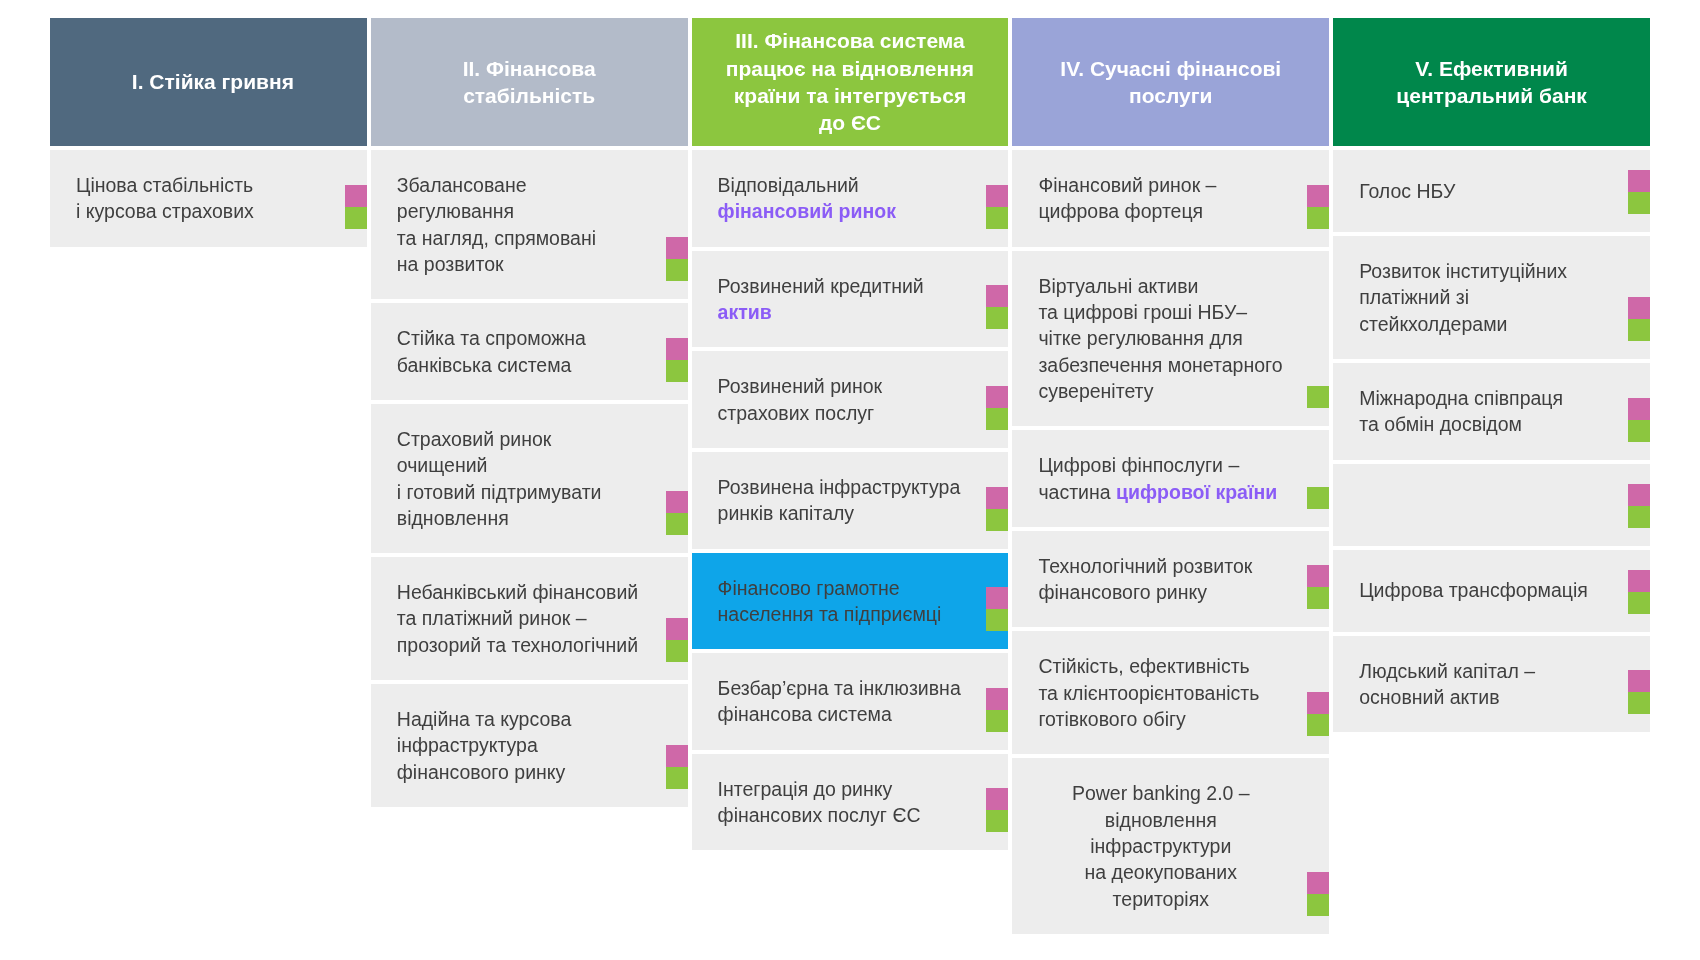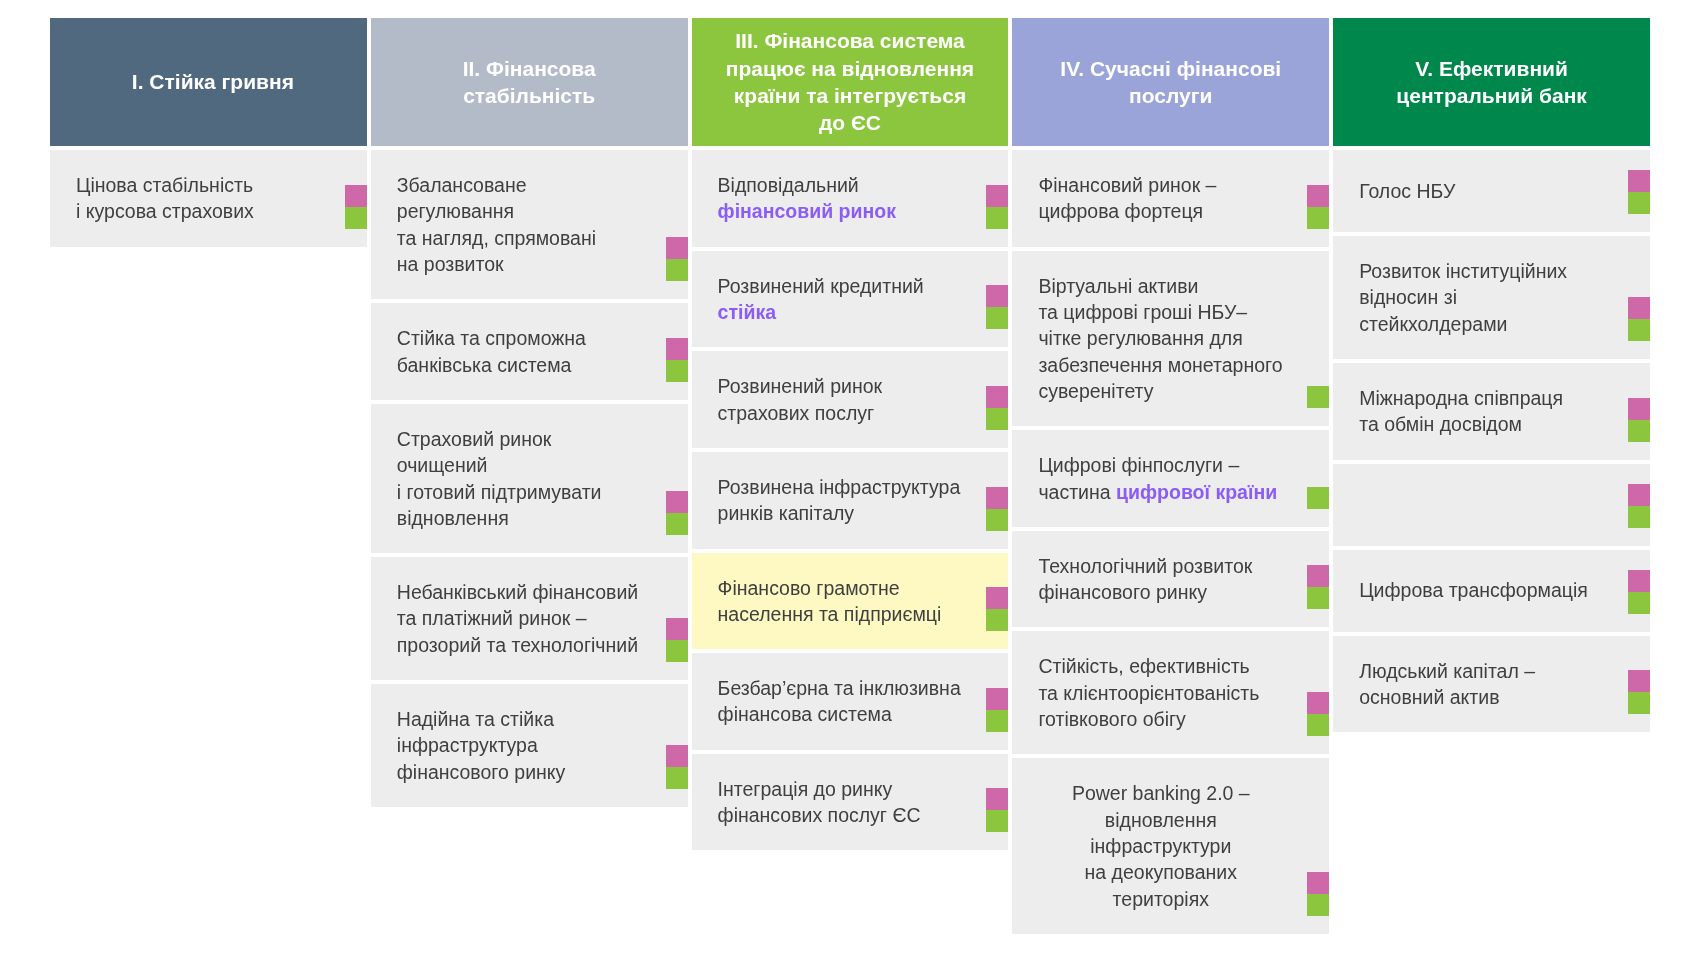--- a/index.html
+++ b/index.html
@@ -140,21 +140,21 @@
           <div class="cell" style="background: rgb(237, 237, 237);">
             <div class="txt">Небанківський фінансовий
 та платіжний ринок –
 прозорий та технологічний</div>
             <div class="marks">
               <i class="m-pink" style="background: rgb(207, 104, 168);"></i>
               <i class="m-green" style="background: rgb(140, 198, 63);"></i>
             </div>
           </div>
           <div class="cell" style="background: rgb(237, 237, 237);">
-            <div class="txt">Надійна та стійка
+            <div class="txt">Надійна та курсова
 інфраструктура
 фінансового ринку</div>
             <div class="marks">
               <i class="m-pink" style="background: rgb(207, 104, 168);"></i>
               <i class="m-green" style="background: rgb(140, 198, 63);"></i>
             </div>
           </div>
         </div>
       </div>
       <div class="col">
@@ -168,21 +168,21 @@
           <div class="cell" style="background: rgb(237, 237, 237);">
             <div class="txt">Відповідальний
 <b>фінансовий ринок</b></div>
             <div class="marks">
               <i class="m-pink" style="background: rgb(207, 104, 168);"></i>
               <i class="m-green" style="background: rgb(140, 198, 63);"></i>
             </div>
           </div>
           <div class="cell" style="background: rgb(237, 237, 237);">
             <div class="txt">Розвинений кредитний
-<b>стійка</b></div>
+<b>актив</b></div>
             <div class="marks">
               <i class="m-pink" style="background: rgb(207, 104, 168);"></i>
               <i class="m-green" style="background: rgb(140, 198, 63);"></i>
             </div>
           </div>
           <div class="cell" style="background: rgb(237, 237, 237);">
             <div class="txt">Розвинений ринок
 страхових послуг</div>
             <div class="marks">
               <i class="m-pink" style="background: rgb(207, 104, 168);"></i>
@@ -190,21 +190,21 @@
             </div>
           </div>
           <div class="cell" style="background: rgb(237, 237, 237);">
             <div class="txt">Розвинена інфраструктура
 ринків капіталу</div>
             <div class="marks">
               <i class="m-pink" style="background: rgb(207, 104, 168);"></i>
               <i class="m-green" style="background: rgb(140, 198, 63);"></i>
             </div>
           </div>
-          <div class="cell" style="background: #fef9c3;">
+          <div class="cell" style="background: #0ea5e9;">
             <div class="txt">Фінансово грамотне
 населення та підприємці</div>
             <div class="marks">
               <i class="m-pink" style="background: rgb(207, 104, 168);"></i>
               <i class="m-green" style="background: rgb(140, 198, 63);"></i>
             </div>
           </div>
           <div class="cell" style="background: rgb(237, 237, 237);">
             <div class="txt">Безбар’єрна та інклюзивна
 фінансова система</div>
@@ -290,21 +290,21 @@
         <div class="cells">
           <div class="cell" style="background: rgb(237, 237, 237);">
             <div class="txt">Голос НБУ</div>
             <div class="marks">
               <i class="m-pink" style="background: rgb(207, 104, 168);"></i>
               <i class="m-green" style="background: rgb(140, 198, 63);"></i>
             </div>
           </div>
           <div class="cell" style="background: rgb(237, 237, 237);">
             <div class="txt">Розвиток інституційних
-відносин зі стейкхолдерами</div>
+платіжний зі стейкхолдерами</div>
             <div class="marks">
               <i class="m-pink" style="background: rgb(207, 104, 168);"></i>
               <i class="m-green" style="background: rgb(140, 198, 63);"></i>
             </div>
           </div>
           <div class="cell" style="background: rgb(237, 237, 237);">
             <div class="txt">Міжнародна співпраця
 та обмін досвідом</div>
             <div class="marks">
               <i class="m-pink" style="background: rgb(207, 104, 168);"></i>

